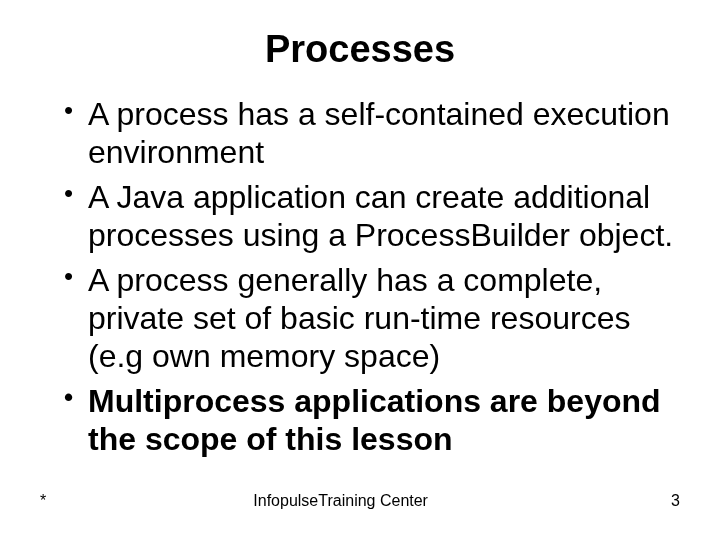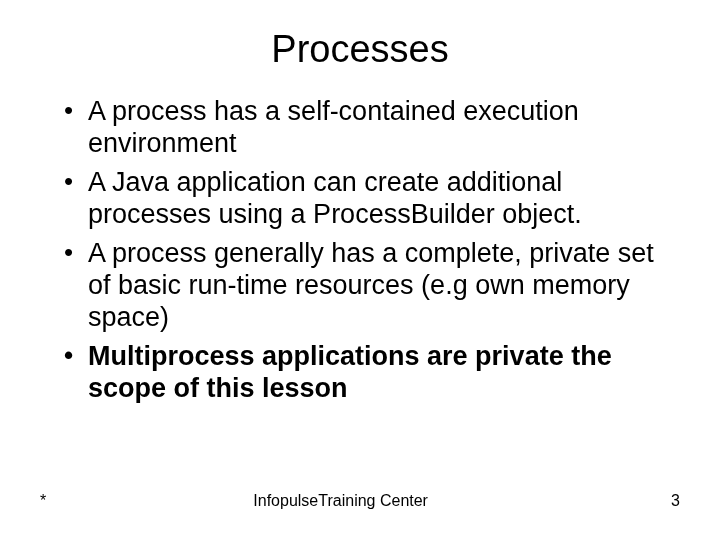--- a/index.html
+++ b/index.html
@@ -18,31 +18,31 @@
     }
     .slide {
       width: 100%;
       height: 100%;
       padding: 28px 40px 0 40px;
       position: relative;
     }
     .title {
       text-align: center;
       font-size: 38px;
-      font-weight: normal;
+      font-weight: bold;
       margin-bottom: 24px;
     }
     .content {
       padding-left: 20px;
     }
     .bullet-list {
       list-style: none;
     }
     .bullet-item {
-      font-size: 27px;
+      font-size: 32px;
       line-height: 1.2;
       margin-bottom: 6px;
       position: relative;
       padding-left: 28px;
     }
     .bullet-item::before {
       content: "•";
       position: absolute;
       left: 4px;
       top: 0;
@@ -78,21 +78,21 @@
 </head>
 <body>
 
 <div class="slide">
   <h1 class="title">Processes</h1>
   <div class="content">
     <ul class="bullet-list">
       <li class="bullet-item">A process has a self-contained execution environment</li>
       <li class="bullet-item">A Java application can create additional processes using a  ProcessBuilder object.</li>
       <li class="bullet-item">A process generally has a complete, private set of basic run-time resources (e.g own memory space)</li>
-      <li class="bullet-item bold">Multiprocess applications are private the scope of this lesson</li>
+      <li class="bullet-item bold">Multiprocess applications are beyond the scope of this lesson</li>
     </ul>
   </div>
   <div class="footer">
     <div class="footer-left">*</div>
     <div class="footer-center">InfopulseTraining Center</div>
     <div class="footer-right">3</div>
   </div>
 </div>
 
 </body></html>

